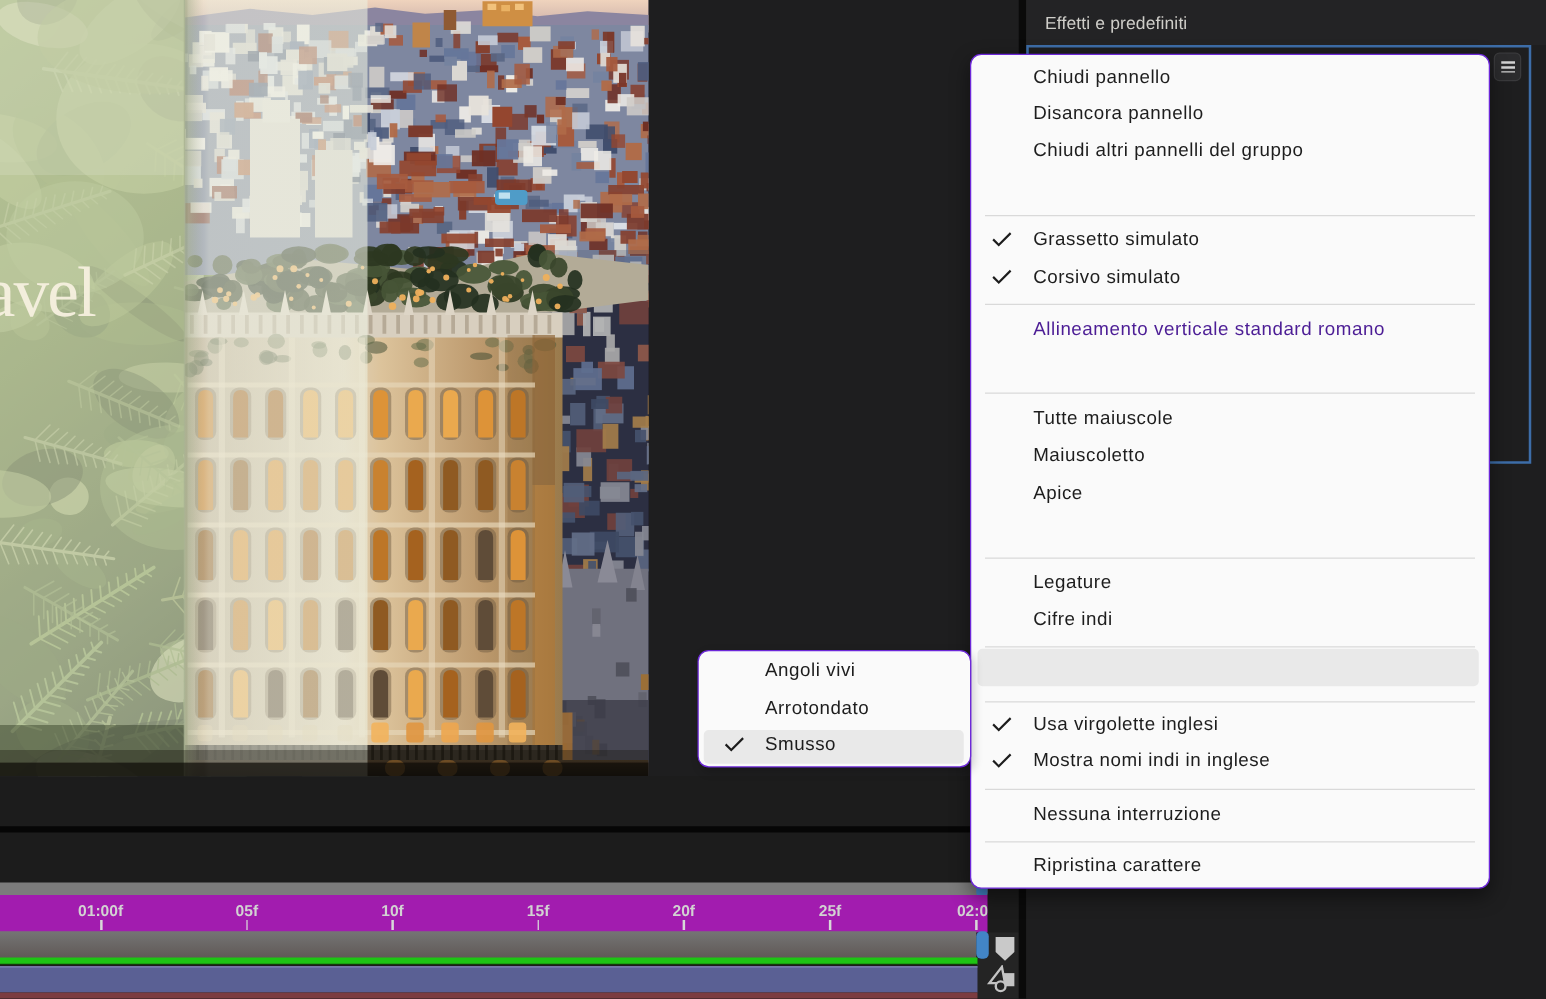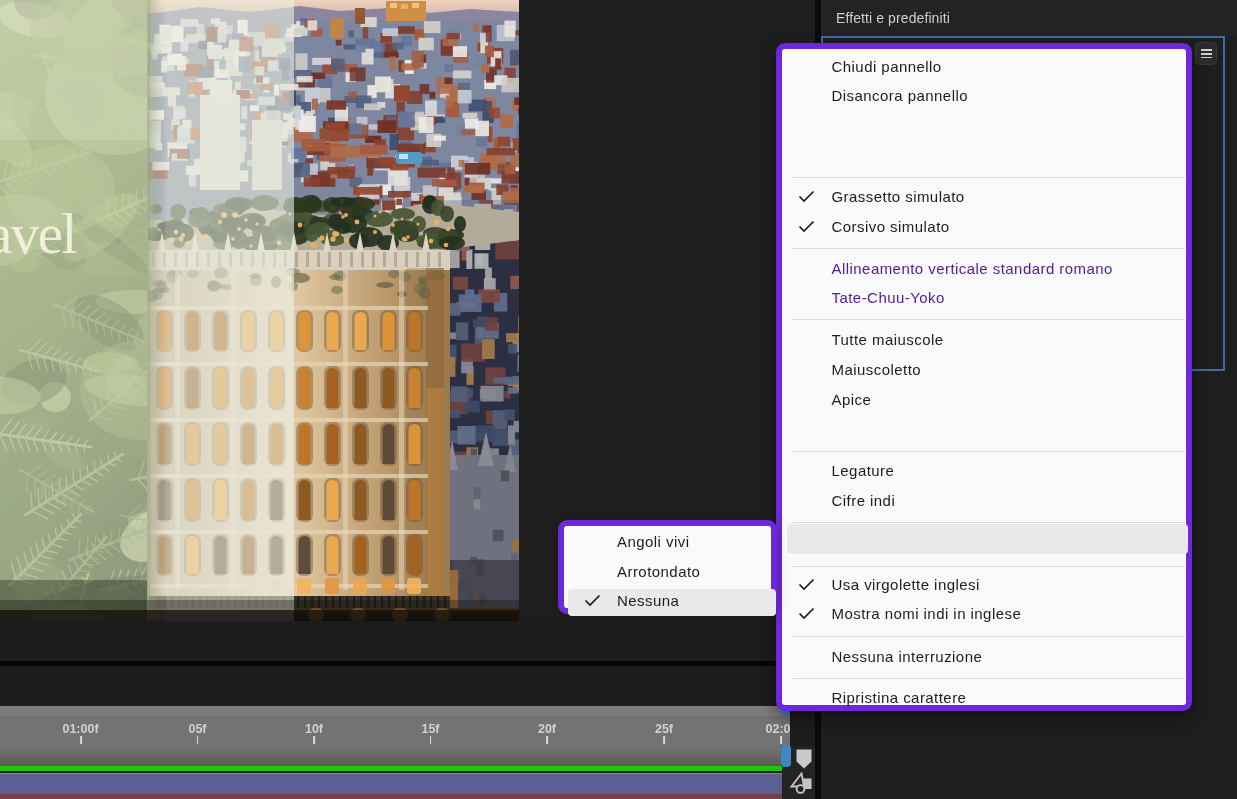--- a/index.html
+++ b/index.html
@@ -4,39 +4,39 @@
 html,body{width:1237px;height:799px;overflow:hidden;background:#1e1e1f;font-family:"Liberation Sans",sans-serif}
 #stage{position:relative;width:1237px;height:799px}
 .abs{position:absolute}
 
 #viewer{left:0;top:0;width:519px;height:621px;background:#223;overflow:hidden}
 
 #tl{left:0;top:621px;width:815px;height:178px;background:#1c1c1c}
 #tlline{left:0;top:40px;width:815px;height:5px;background:#060606}
 #nav{left:0;top:84.5px;width:790px;height:10.5px;background:#7c7c7c}
 #navcap{left:781px;top:85px;width:9px;height:11px;background:#4285c6;border-radius:3px}
-#ruler{left:0;top:95px;width:790px;height:30px;background:#737373;overflow:hidden}
+#ruler{left:0;top:95px;width:790px;height:30px;background:#a21caf;overflow:hidden}
 .tlab{position:absolute;top:6px;font-size:12.5px;font-weight:700;color:#d2d2d2;transform:translateX(-50%);white-space:nowrap}
 .tick{position:absolute;top:20px;width:1.8px;height:7.5px;background:#d8d8d8;transform:translateX(-50%)}
 #work{left:0;top:124px;width:781px;height:21.5px;background:linear-gradient(#757575,#5f5855)}
 #workcap{left:781px;top:123.5px;width:9.5px;height:22px;background:#4285c6;border-radius:4px}
 #green{left:0;top:144.5px;width:782px;height:6.3px;background:#1ec414;border-bottom:1.5px solid #14380d}
 #slate{left:0;top:152.3px;width:782px;height:19.4px;background:#5a6094;border-top:1px solid #8287b3;box-sizing:content-box}
 #red{left:0;top:172.5px;width:782px;height:5.5px;background:#7c3c40}
 #strip{left:782px;top:124.5px;width:33px;height:53.5px;background:#242424}
 #vdiv{left:815px;top:0;width:6px;height:799px;background:#0a0a0a}
 
 #rpanel{left:821px;top:0;width:416px;height:799px;background:#1e1e1f}
 #rtab{left:0;top:0;width:428px;height:36px;background:#232325}
 #rtitle{left:15px;top:10px;font-size:14px;color:#cfcec9;letter-spacing:0.1px}
 #bluebox{left:0;top:36px;width:404px;height:335px;border:2px solid #3d6da8}
 #hamb{left:374px;top:42px;width:22px;height:23px;background:#2b2b2d;border-radius:4.5px;border:1px solid #3a3a3c}
 #hamb div{position:absolute;left:4.5px;width:11.5px;height:1.6px;background:#d2d2d2}
 
-.menu{position:absolute;background:#fafafa;border:6px solid #6d28d9;border-radius:9px;box-shadow:0 6px 16px rgba(0,0,0,.45)}
+.menu{position:absolute;background:#fafafa;border:1px solid #6d28d9;border-radius:9px;box-shadow:0 6px 16px rgba(0,0,0,.45)}
 #submenu{box-shadow:2px 3px 8px rgba(0,0,0,.18)}
 #mainmenu{left:776px;top:43px;width:416px;height:668px}
 .mi{position:absolute;left:0;width:100%;height:21px;line-height:21px;font-size:15px;color:#1d1d1d;letter-spacing:0.45px}
 .mi span{position:absolute;left:49.5px;top:0}
 .mi.dis{color:#4c1d95}
 .mi .ck{position:absolute;left:16px;top:4px}
 .mi .ar{position:absolute;right:21px;top:3.5px}
 .sep{position:absolute;left:11px;width:392px;height:1px;background:#d9d9d9}
 #hl{position:absolute;left:4.5px;top:475px;width:401.5px;height:30px;background:#e9e9e9;border-radius:4px}
 #submenu{left:558px;top:520px;width:219px;height:94px}
@@ -1776,39 +1776,39 @@
       </div>
 </div>
 <div class="menu" id="mainmenu">
       <div id="hl"></div>
       <div class="mi" style="top:6.5px">
         <span>Chiudi pannello</span>
       </div>
       <div class="mi" style="top:36.2px">
         <span>Disancora pannello</span>
       </div>
+      <div class="mi" style="top:65.8px">
+        <span>Chiudi altri pannelli del gruppo</span>
+      </div>
       <div class="sep" style="top:128.0px"></div>
       <div class="mi" style="top:137.0px">
         <svg class="ck" width="17" height="13" viewBox="0 0 17 13">
           <path d="M1.5 6.5 L6 11 L15.5 1.5" fill="none" stroke="#1d1d1d" stroke-width="1.7"></path>
         </svg>
         <span>Grassetto simulato</span>
       </div>
       <div class="mi" style="top:166.5px">
         <svg class="ck" width="17" height="13" viewBox="0 0 17 13">
           <path d="M1.5 6.5 L6 11 L15.5 1.5" fill="none" stroke="#1d1d1d" stroke-width="1.7"></path>
         </svg>
         <span>Corsivo simulato</span>
       </div>
       <div class="sep" style="top:199.0px"></div>
       <div class="mi dis" style="top:208.5px">
         <span>Allineamento verticale standard romano</span>
-      </div>
-      <div class="mi dis" style="top:238.0px">
-        <span>Tate-Chuu-Yoko</span>
       </div>
       <div class="sep" style="top:270.0px"></div>
       <div class="mi" style="top:279.5px">
         <span>Tutte maiuscole</span>
       </div>
       <div class="mi" style="top:309.5px">
         <span>Maiuscoletto</span>
       </div>
       <div class="mi" style="top:339.5px">
         <span>Apice</span>
@@ -1848,15 +1848,15 @@
   <div class="si" style="top:4.7px">
         <span>Angoli vivi</span>
       </div>
   <div class="si" style="top:34.7px">
         <span>Arrotondato</span>
       </div>
   <div class="si" style="top:64.1px">
         <svg class="ck" width="17" height="13" viewBox="0 0 17 13">
           <path d="M1.5 6.5 L6 11 L15.5 1.5" fill="none" stroke="#1d1d1d" stroke-width="1.7"></path>
         </svg>
-        <span>Nessuna</span>
+        <span>Smusso</span>
       </div>
 </div>
 </div>
 </body></html>

